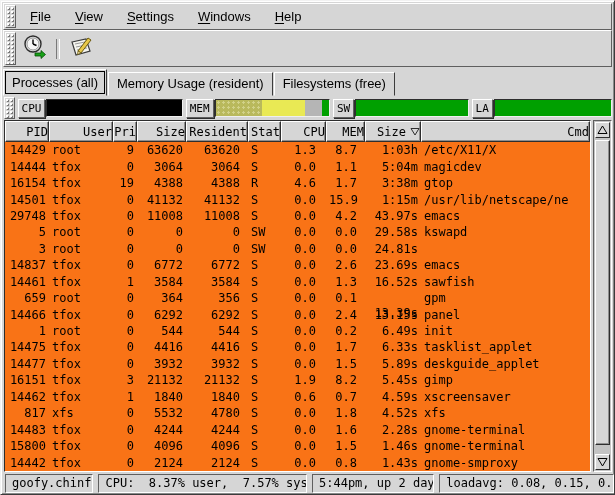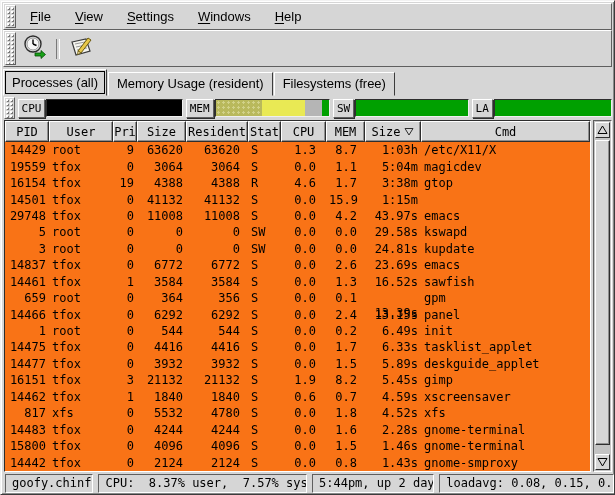--- a/index.html
+++ b/index.html
@@ -34,21 +34,21 @@
     border:1px solid;border-color:#ffffff #5f5f5f #5f5f5f #ffffff;box-shadow:1px 1px 0 #2e2e2e;}
   .bar{height:18px;box-sizing:border-box;display:flex;overflow:hidden;margin-right:2px;
     border:1px solid;border-color:#2e2e2e #efefef #efefef #2e2e2e;background:#b5b5b5;}
   .bar .seg{height:100%;}
   .seg.dither{background-image:radial-gradient(#d2d28a 30%,transparent 32%);background-size:5px 5px;}
   .bar-cpu{width:143px;} .bar-mem{width:121px;} .bar-sw{width:119px;} .bar-la{width:124px;}
   
   .table-area{position:absolute;left:3px;top:119px;width:587px;height:352px;box-sizing:border-box;
     border:1px solid;border-color:#2e2e2e #ffffff #ffffff #2e2e2e;background:#ffffff;}
   .thead{display:flex;height:21px;background:#d6d6d6;}
-  .th{box-sizing:border-box;height:21px;display:flex;align-items:center;justify-content:center;gap:4px;
+  .th{box-sizing:border-box;height:21px;display:flex;align-items:center;justify-content:flex-end;gap:4px;
     font-family:"DejaVu Sans Mono",monospace;font-size:12px;background:#d6d6d6;
     border:1px solid;border-color:#ffffff #2e2e2e #2e2e2e #ffffff;
     box-shadow:inset -1px -1px 0 #8f8f8f;white-space:nowrap;overflow:hidden;}
   .th.flex{flex:1;}
   .tbody{background:#f97316;}
   .tr{display:flex;height:16.45px;align-items:center;}
   .td{box-sizing:border-box;font-family:"DejaVu Sans Mono",monospace;font-size:12px;
     white-space:pre;overflow:hidden;padding:0 3px;}
   .td.align-right{text-align:right;}
   .td.flex{flex:1;}
@@ -186,21 +186,21 @@
           <div class="td align-right" style="width: 24px;">9</div>
           <div class="td align-right" style="width: 49px;">63620</div>
           <div class="td align-right pad-r8" style="width: 62px;">63620</div>
           <div class="td align-left" style="width: 33px;">S</div>
           <div class="td align-right pad-r10" style="width: 45px;">1.3</div>
           <div class="td align-right pad-r8" style="width: 39px;">8.7</div>
           <div class="td align-right" style="width: 56px;">1:03h</div>
           <div class="td align-left flex">/etc/X11/X</div>
         </div>
         <div class="tr">
-          <div class="td align-right" style="width: 44px;">19559</div>
+          <div class="td align-right" style="width: 44px;">14444</div>
           <div class="td align-left" style="width: 64px;">tfox</div>
           <div class="td align-right" style="width: 24px;">0</div>
           <div class="td align-right" style="width: 49px;">3064</div>
           <div class="td align-right pad-r8" style="width: 62px;">3064</div>
           <div class="td align-left" style="width: 33px;">S</div>
           <div class="td align-right pad-r10" style="width: 45px;">0.0</div>
           <div class="td align-right pad-r8" style="width: 39px;">1.1</div>
           <div class="td align-right" style="width: 56px;">5:04m</div>
           <div class="td align-left flex">magicdev</div>
         </div>
@@ -219,20 +219,21 @@
         <div class="tr">
           <div class="td align-right" style="width: 44px;">14501</div>
           <div class="td align-left" style="width: 64px;">tfox</div>
           <div class="td align-right" style="width: 24px;">0</div>
           <div class="td align-right" style="width: 49px;">41132</div>
           <div class="td align-right pad-r8" style="width: 62px;">41132</div>
           <div class="td align-left" style="width: 33px;">S</div>
           <div class="td align-right pad-r10" style="width: 45px;">0.0</div>
           <div class="td align-right pad-r8" style="width: 39px;">15.9</div>
           <div class="td align-right" style="width: 56px;">1:15m</div>
+          <div class="td align-left flex">/usr/lib/netscape/ne</div>
         </div>
         <div class="tr">
           <div class="td align-right" style="width: 44px;">29748</div>
           <div class="td align-left" style="width: 64px;">tfox</div>
           <div class="td align-right" style="width: 24px;">0</div>
           <div class="td align-right" style="width: 49px;">11008</div>
           <div class="td align-right pad-r8" style="width: 62px;">11008</div>
           <div class="td align-left" style="width: 33px;">S</div>
           <div class="td align-right pad-r10" style="width: 45px;">0.0</div>
           <div class="td align-right pad-r8" style="width: 39px;">4.2</div>
@@ -254,21 +255,20 @@
         <div class="tr">
           <div class="td align-right" style="width: 44px;">3</div>
           <div class="td align-left" style="width: 64px;">root</div>
           <div class="td align-right" style="width: 24px;">0</div>
           <div class="td align-right" style="width: 49px;">0</div>
           <div class="td align-right pad-r8" style="width: 62px;">0</div>
           <div class="td align-left" style="width: 33px;">SW</div>
           <div class="td align-right pad-r10" style="width: 45px;">0.0</div>
           <div class="td align-right pad-r8" style="width: 39px;">0.0</div>
           <div class="td align-right" style="width: 56px;">24.81s</div>
-          <div class="td align-left flex">kupdate</div>
         </div>
         <div class="tr">
           <div class="td align-right" style="width: 44px;">14837</div>
           <div class="td align-left" style="width: 64px;">tfox</div>
           <div class="td align-right" style="width: 24px;">0</div>
           <div class="td align-right" style="width: 49px;">6772</div>
           <div class="td align-right pad-r8" style="width: 62px;">6772</div>
           <div class="td align-left" style="width: 33px;">S</div>
           <div class="td align-right pad-r10" style="width: 45px;">0.0</div>
           <div class="td align-right pad-r8" style="width: 39px;">2.6</div>

